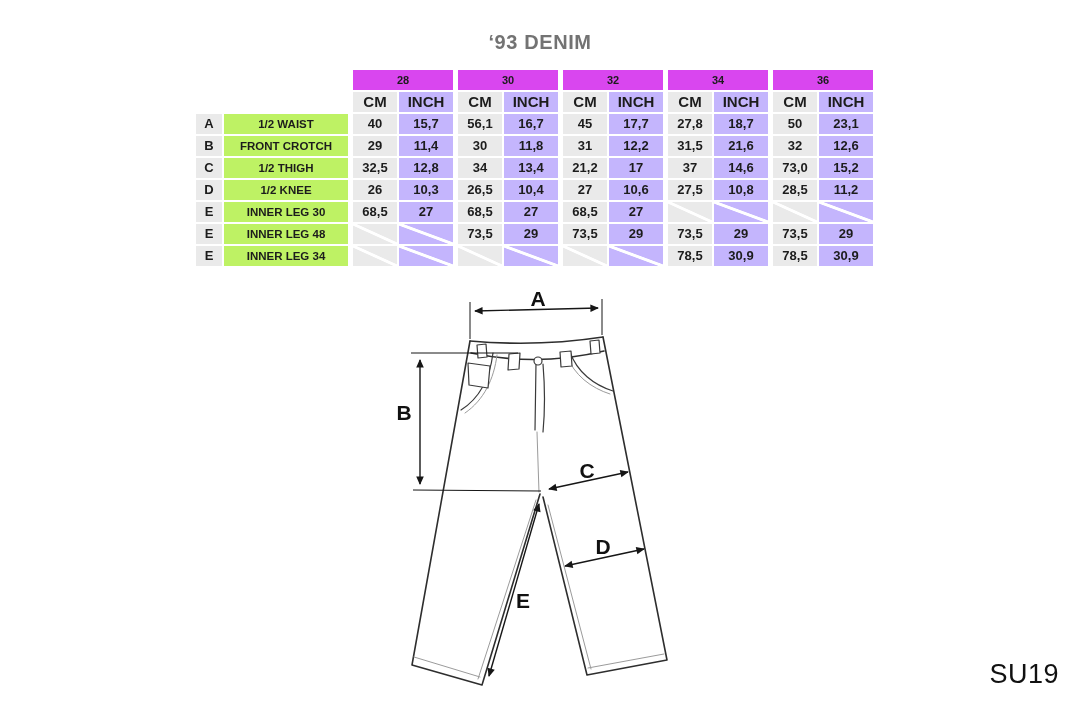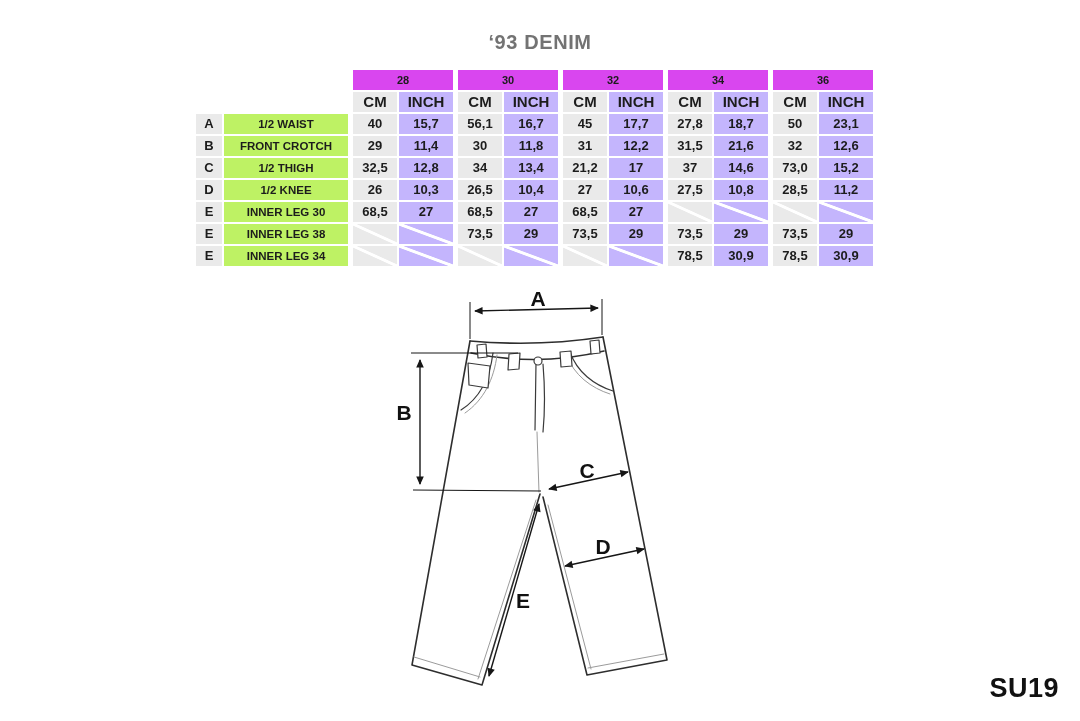--- a/index.html
+++ b/index.html
@@ -40,22 +40,22 @@
     fill:#111;text-anchor:middle;
   }
   .outline{fill:none;stroke:#2e2e2e;stroke-width:1.6;stroke-linejoin:round;stroke-linecap:round;}
   .detail{fill:none;stroke:#3a3a3a;stroke-width:1.2;stroke-linejoin:round;stroke-linecap:round;}
   .detail-fill{fill:#ffffff;stroke:#3a3a3a;stroke-width:1.2;stroke-linejoin:round;}
   .echo{fill:none;stroke:#9b9b9b;stroke-width:1;stroke-linecap:round;}
   .dim{fill:none;stroke:#161616;stroke-width:1.4;}
   .ext{fill:none;stroke:#161616;stroke-width:1;}
   
   .code{
-    position:absolute;right:21px;bottom:17px;
-    font-size:27px;font-weight:bold;color:#111;letter-spacing:0.5px;margin-top:48px;
+    position:absolute;right:21px;bottom:31px;
+    font-size:27px;font-weight:normal;color:#111;letter-spacing:0.5px;margin-top:48px;
   }
 </style>
 </head>
 <body>
 
 <div class="canvas">
 
   <h1 class="title">‘93 DENIM</h1>
 
   <table class="chart">
@@ -148,21 +148,21 @@
           <td class="inch">27</td>
           <td class="cm group-first">68,5</td>
           <td class="inch">27</td>
           <td class="cm group-first slash"></td>
           <td class="inch slash"></td>
           <td class="cm group-first slash"></td>
           <td class="inch slash"></td>
         </tr>
         <tr>
           <td class="letter">E</td>
-          <td class="rowlabel">INNER LEG 38</td>
+          <td class="rowlabel">INNER LEG 48</td>
           <td class="cm group-first slash"></td>
           <td class="inch slash"></td>
           <td class="cm group-first">73,5</td>
           <td class="inch">29</td>
           <td class="cm group-first">73,5</td>
           <td class="inch">29</td>
           <td class="cm group-first">73,5</td>
           <td class="inch">29</td>
           <td class="cm group-first">73,5</td>
           <td class="inch">29</td>

